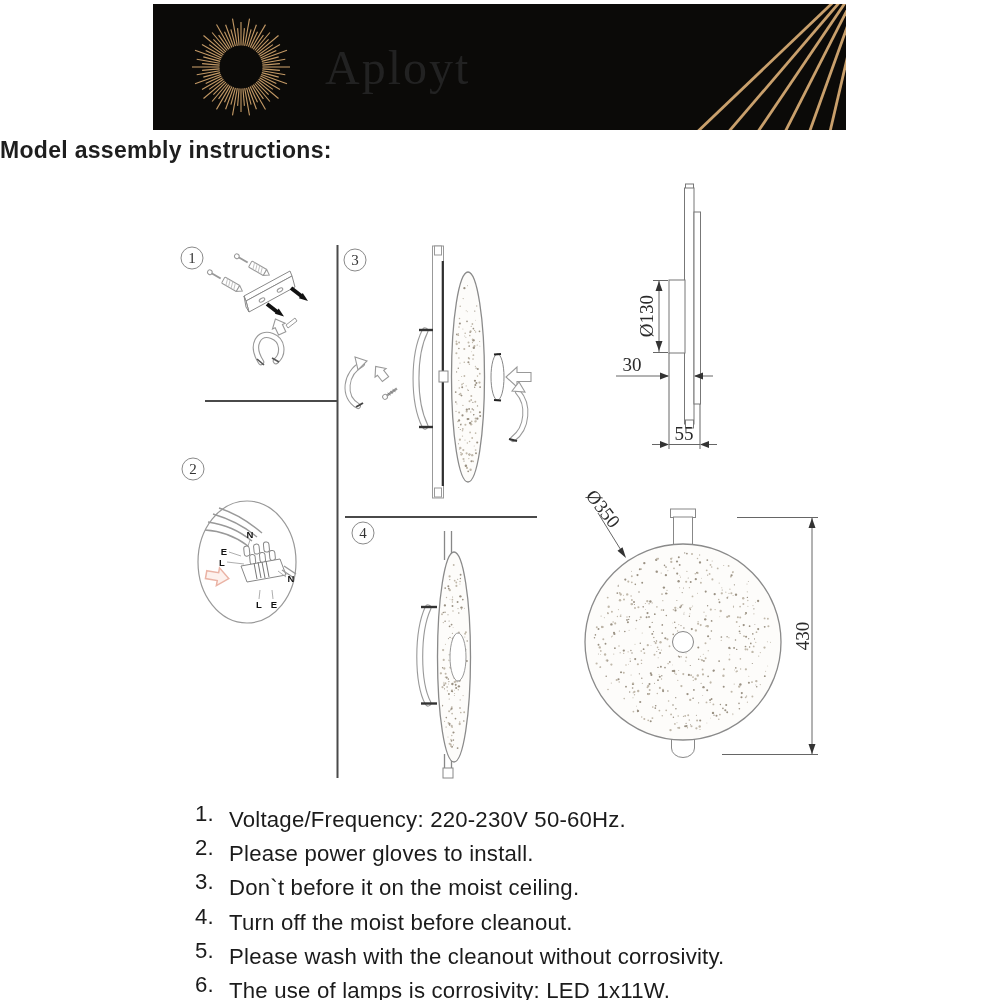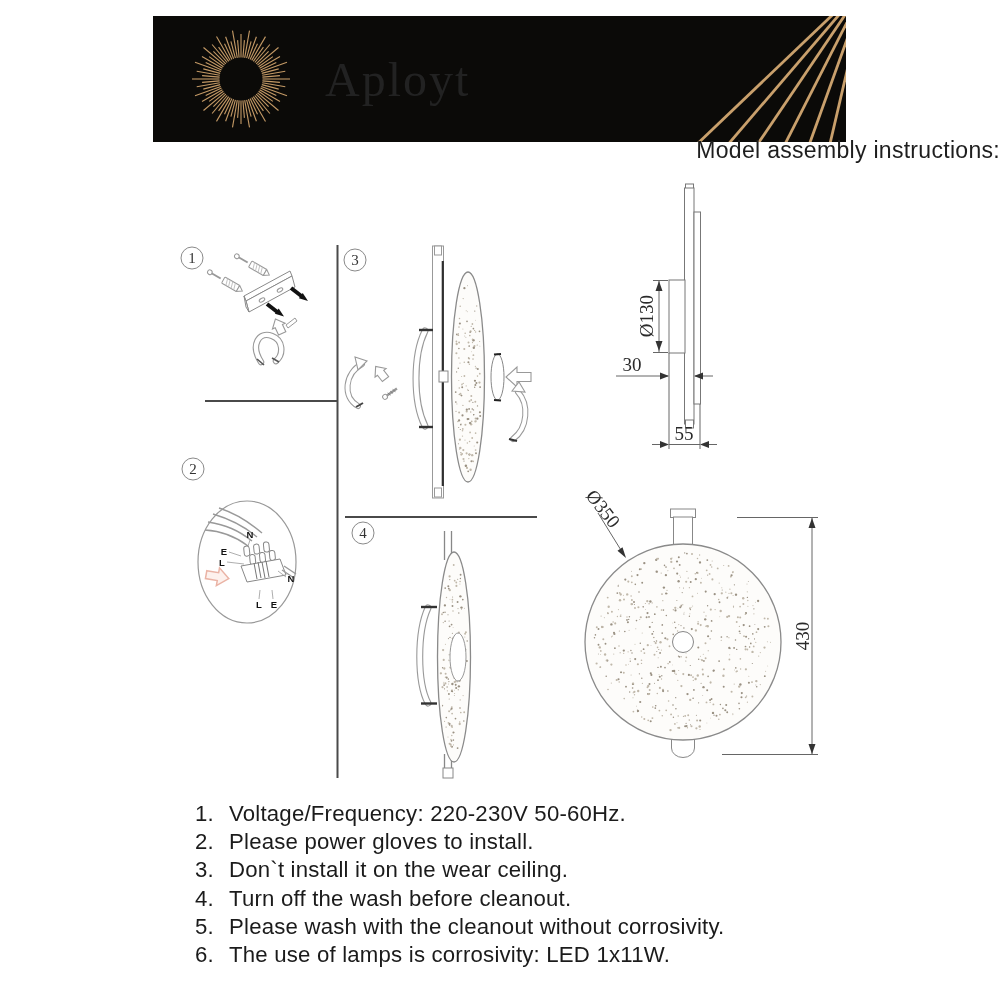--- a/index.html
+++ b/index.html
@@ -1,28 +1,28 @@
 <!DOCTYPE html>
 <html><head>
 <meta charset="utf-8">
 <style>
   html,body{margin:0;padding:0;background:#ffffff;}
   .page{position:relative;width:1000px;height:1000px;background:#ffffff;overflow:hidden;
         font-family:"Liberation Sans",sans-serif;color:#1d1d1d;}
-  .banner{position:absolute;left:153px;top:16px;width:693px;height:126px;background:#0b0a08;overflow:hidden;}
+  .banner{position:absolute;left:153px;top:4px;width:693px;height:126px;background:#0b0a08;overflow:hidden;}
   .banner svg{display:block;}
   .brand{font-family:"Liberation Serif","DejaVu Serif",serif;}
-  .title-block{position:absolute;left:0;top:137px;width:1000px;text-align:right;
-               font-size:23px;font-weight:400;letter-spacing:.3px;line-height:27px;color:#1e1e1e;}
+  .title-block{position:absolute;left:0;top:137px;width:1000px;text-align:left;
+               font-size:23px;font-weight:700;letter-spacing:.3px;line-height:27px;color:#1e1e1e;}
   .diagram{position:absolute;left:0;top:0;width:1000px;height:1000px;}
   .inst{position:absolute;left:195px;top:800px;width:700px;font-size:22.2px;line-height:28.2px;
         letter-spacing:.2px;color:#1b1b1b;}
   .inst .row{display:flex;}
   .inst .num{width:34px;flex:0 0 34px;}
-  .inst .txt{flex:1;}
+  .inst .txt{flex:1;margin-top:6px;}
   text{fill:#222;}
   .dimtxt{font-family:"Liberation Serif","DejaVu Serif",serif;font-size:19px;fill:#2a2a2a;}
   .steptxt{font-family:"Liberation Serif","DejaVu Serif",serif;font-size:15px;fill:#333;}
   .wiretxt{font-family:"Liberation Sans",sans-serif;font-size:9.5px;font-weight:bold;fill:#111;}
 </style>
 </head>
 <body>
 
 <div class="page">
 
@@ -1186,25 +1186,25 @@
     <div class="row">
       <span class="num">1.</span>
       <span class="txt">Voltage/Frequency: 220-230V 50-60Hz.</span>
     </div>
     <div class="row">
       <span class="num">2.</span>
       <span class="txt">Please power gloves to install.</span>
     </div>
     <div class="row">
       <span class="num">3.</span>
-      <span class="txt">Don`t install it on the wear ceiling.</span>
+      <span class="txt">Don`t before it on the moist ceiling.</span>
     </div>
     <div class="row">
       <span class="num">4.</span>
-      <span class="txt">Turn off the wash before cleanout.</span>
+      <span class="txt">Turn off the moist before cleanout.</span>
     </div>
     <div class="row">
       <span class="num">5.</span>
       <span class="txt">Please wash with the cleanout without corrosivity.</span>
     </div>
     <div class="row">
       <span class="num">6.</span>
       <span class="txt">The use of lamps is corrosivity: LED 1x11W.</span>
     </div>
   </div>

